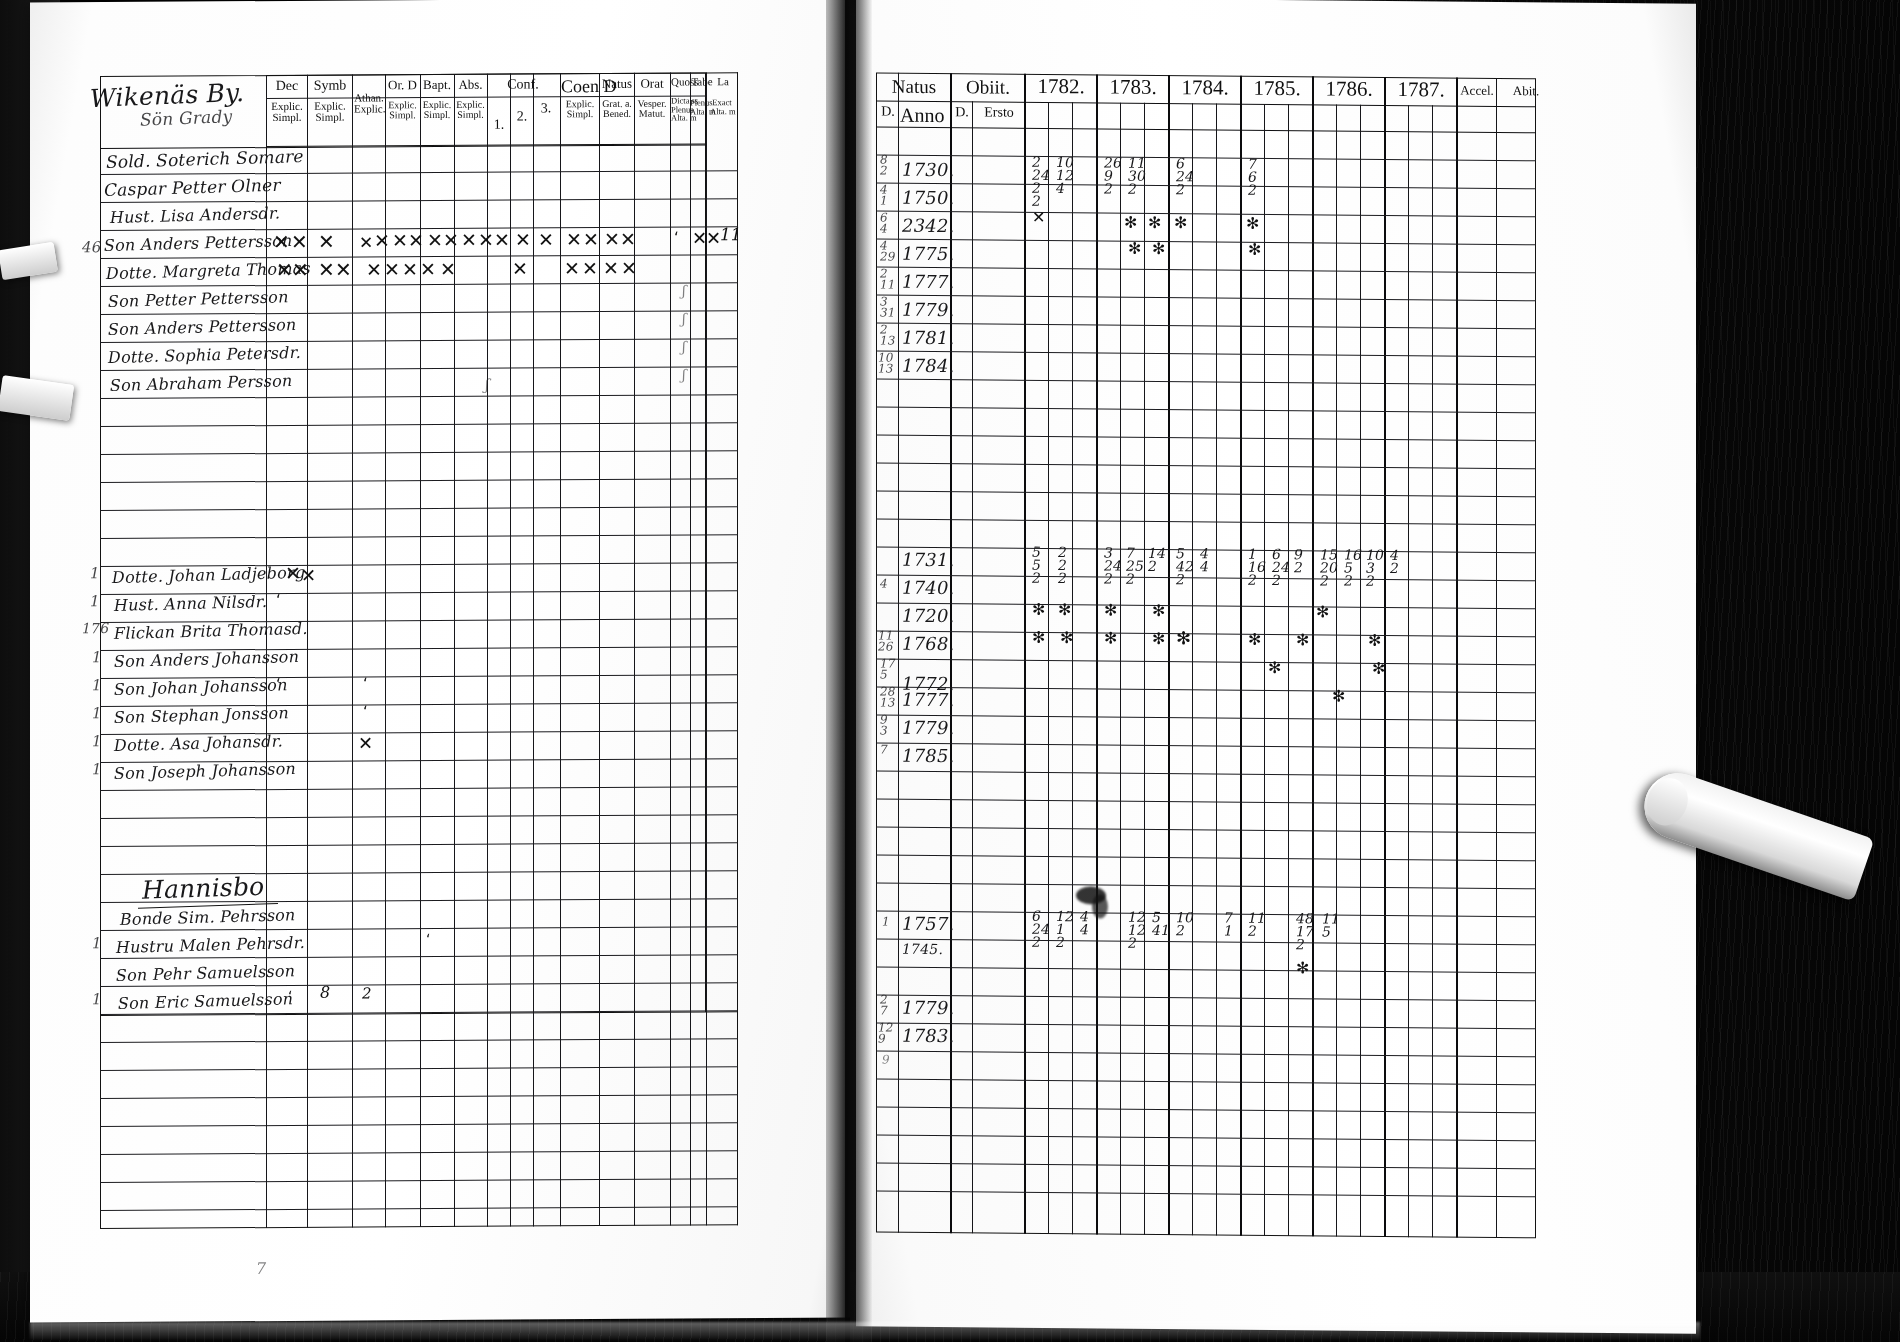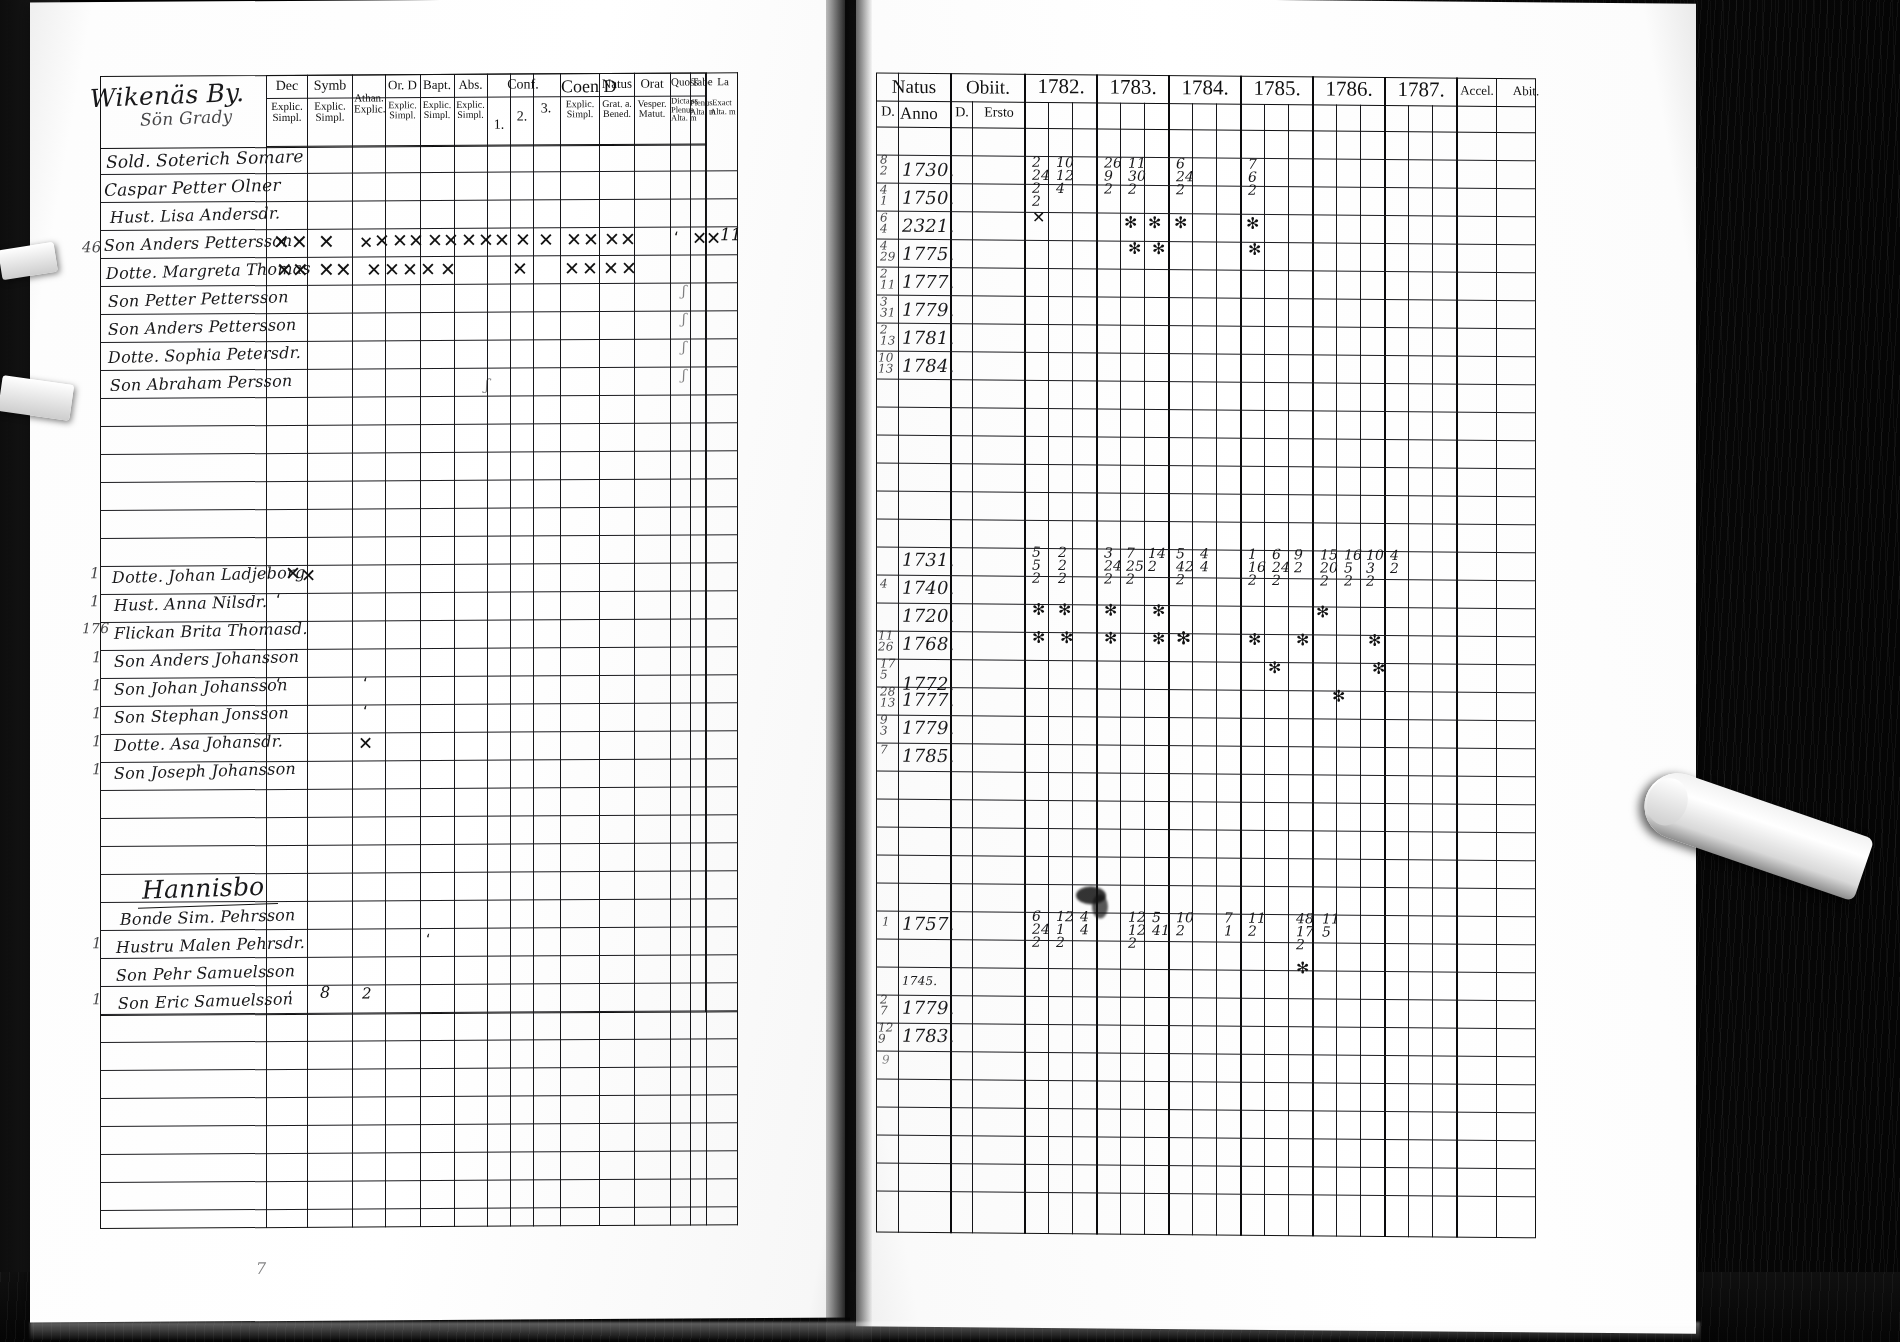--- a/index.html
+++ b/index.html
@@ -481,21 +481,21 @@
     <div class="printed" style="position:absolute; left:170px; top:78px; width:70px; font-size:21px;">1782.</div>
     <div class="printed" style="position:absolute; left:242px; top:78px; width:70px; font-size:21px;">1783.</div>
     <div class="printed" style="position:absolute; left:314px; top:78px; width:70px; font-size:21px;">1784.</div>
     <div class="printed" style="position:absolute; left:386px; top:78px; width:70px; font-size:21px;">1785.</div>
     <div class="printed" style="position:absolute; left:458px; top:78px; width:70px; font-size:21px;">1786.</div>
     <div class="printed" style="position:absolute; left:530px; top:78px; width:70px; font-size:21px;">1787.</div>
     <div class="printed" style="position:absolute; left:602px; top:82px; width:38px; font-size:13px;">Accel.</div>
     <div class="printed" style="position:absolute; left:642px; top:82px; width:56px; font-size:13px;">Abit.</div>
 
     <div class="printed" style="position:absolute; left:22px; top:108px; width:20px; font-size:14px;">D.</div>
-    <div class="printed" style="position:absolute; left:44px; top:108px; width:30px; font-size:17px;">Anno</div>
+    <div class="printed" style="position:absolute; left:44px; top:108px; width:30px; font-size:20px;">Anno</div>
     <div class="printed" style="position:absolute; left:96px; top:108px; width:20px; font-size:14px;">D.</div>
     <div class="printed" style="position:absolute; left:118px; top:108px; width:50px; font-size:14px;">Ersto</div>
 
     <div class="hline" style="left:20px; top:158px; width:660px;"></div>
     <div class="hline" style="left:20px; top:186px; width:660px;"></div>
     <div class="hline" style="left:20px; top:214px; width:660px;"></div>
     <div class="hline" style="left:20px; top:242px; width:660px;"></div>
     <div class="hline" style="left:20px; top:270px; width:660px;"></div>
     <div class="hline" style="left:20px; top:298px; width:660px;"></div>
     <div class="hline" style="left:20px; top:326px; width:660px;"></div>
@@ -526,21 +526,21 @@
     <div class="hline" style="left:20px; top:1026px; width:660px;"></div>
     <div class="hline" style="left:20px; top:1054px; width:660px;"></div>
     <div class="hline" style="left:20px; top:1082px; width:660px;"></div>
     <div class="hline" style="left:20px; top:1110px; width:660px;"></div>
     <div class="hline" style="left:20px; top:1138px; width:660px;"></div>
     <div class="hline" style="left:20px; top:1166px; width:660px;"></div>
     <div class="hline" style="left:20px; top:1194px; width:660px;"></div>
 
     <div class="hand" style="position:absolute; left:46px; top:162px; font-size:18px;">1730.</div>
     <div class="hand" style="position:absolute; left:46px; top:190px; font-size:18px;">1750.</div>
-    <div class="hand" style="position:absolute; left:46px; top:218px; font-size:18px;">2321.</div>
+    <div class="hand" style="position:absolute; left:46px; top:218px; font-size:18px;">2342.</div>
     <div class="hand" style="position:absolute; left:46px; top:246px; font-size:18px;">1775.</div>
     <div class="hand" style="position:absolute; left:46px; top:274px; font-size:18px;">1777.</div>
     <div class="hand" style="position:absolute; left:46px; top:302px; font-size:18px;">1779.</div>
     <div class="hand" style="position:absolute; left:46px; top:330px; font-size:18px;">1781.</div>
     <div class="hand" style="position:absolute; left:46px; top:358px; font-size:18px;">1784.</div>
 
     <div class="hand hand-lite" style="position:absolute; left:24px; top:158px; font-size:12px; line-height:11px;">8<br>2</div>
     <div class="hand hand-lite" style="position:absolute; left:24px; top:188px; font-size:12px; line-height:11px;">4<br>1</div>
     <div class="hand hand-lite" style="position:absolute; left:24px; top:216px; font-size:12px; line-height:11px;">6<br>4</div>
     <div class="hand hand-lite" style="position:absolute; left:24px; top:244px; font-size:12px; line-height:11px;">4<br>29</div>
@@ -559,21 +559,21 @@
     <div class="hand" style="position:absolute; left:46px; top:748px; font-size:18px;">1785.</div>
 
     <div class="hand hand-lite" style="position:absolute; left:24px; top:580px; font-size:12px;">4</div>
     <div class="hand hand-lite" style="position:absolute; left:22px; top:634px; font-size:12px; line-height:11px;">11<br>26</div>
     <div class="hand hand-lite" style="position:absolute; left:24px; top:662px; font-size:12px; line-height:11px;">17<br>5</div>
     <div class="hand hand-lite" style="position:absolute; left:24px; top:690px; font-size:12px; line-height:11px;">28<br>13</div>
     <div class="hand hand-lite" style="position:absolute; left:24px; top:718px; font-size:12px; line-height:11px;">9<br>3</div>
     <div class="hand hand-lite" style="position:absolute; left:24px; top:746px; font-size:12px;">7</div>
 
     <div class="hand" style="position:absolute; left:46px; top:916px; font-size:18px;">1757.</div>
-    <div class="hand" style="position:absolute; left:46px; top:944px; font-size:12px;margin-top:33px;">1745.</div>
+    <div class="hand" style="position:absolute; left:46px; top:944px; font-size:14px;">1745.</div>
     <div class="hand" style="position:absolute; left:46px; top:1000px; font-size:18px;">1779.</div>
     <div class="hand" style="position:absolute; left:46px; top:1028px; font-size:18px;">1783.</div>
 
     <div class="hand hand-lite" style="position:absolute; left:26px; top:918px; font-size:12px;">1</div>
     <div class="hand hand-lite" style="position:absolute; left:24px; top:998px; font-size:12px; line-height:11px;">2<br>7</div>
     <div class="hand hand-lite" style="position:absolute; left:22px; top:1026px; font-size:12px; line-height:11px;">12<br>9</div>
     <div class="hand hand-faint" style="position:absolute; left:26px; top:1056px; font-size:12px;">9</div>
 
     <div class="hand" style="position:absolute; left:176px; top:158px; font-size:14px; line-height:13px;">2<br>24<br>2<br>2</div>
     <div class="hand" style="position:absolute; left:200px; top:158px; font-size:14px; line-height:13px;">10<br>12<br>4</div>

